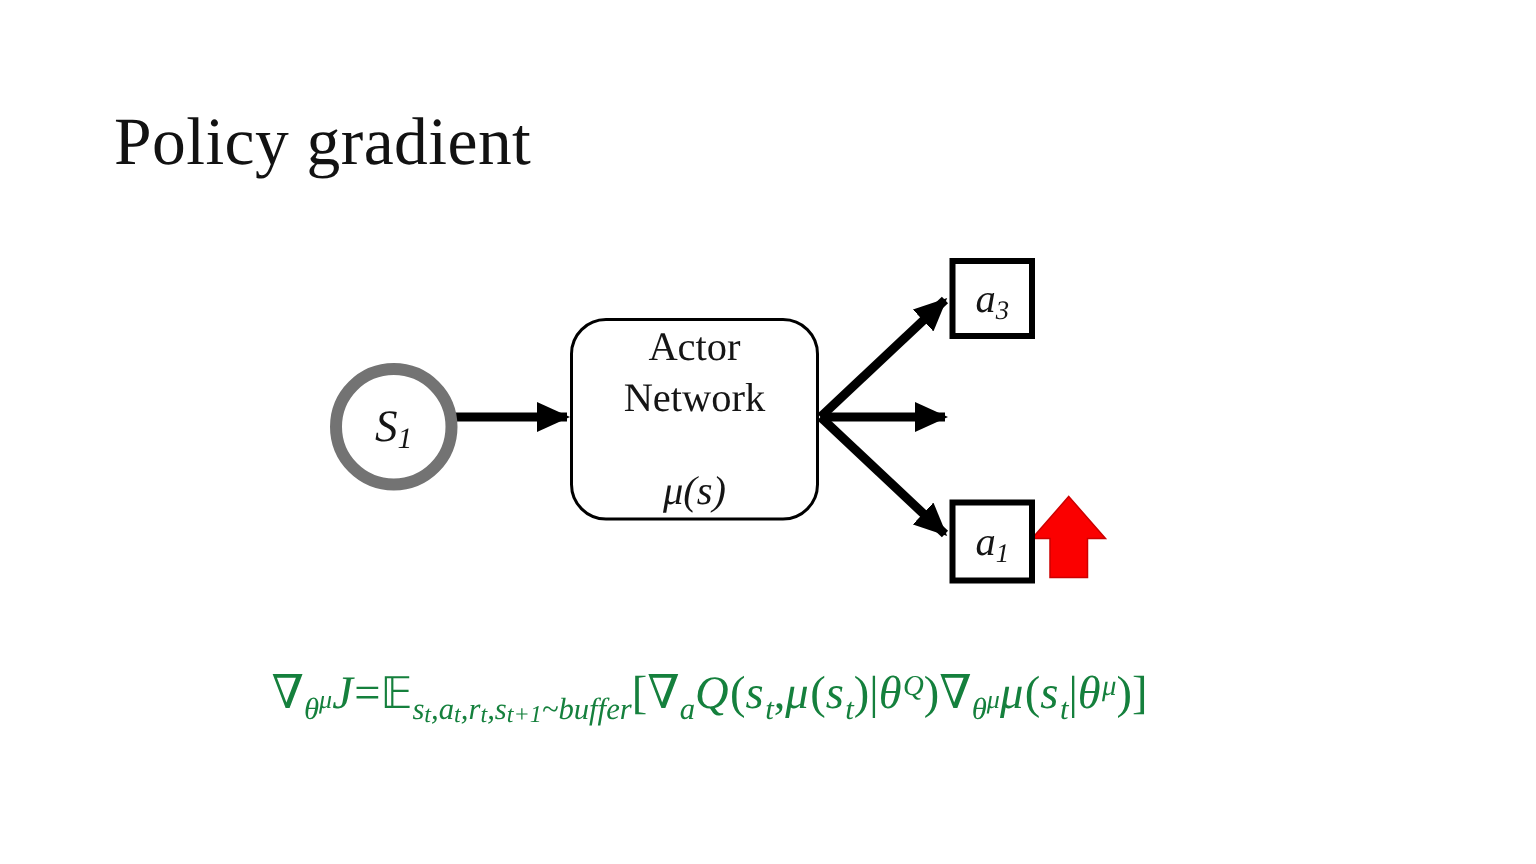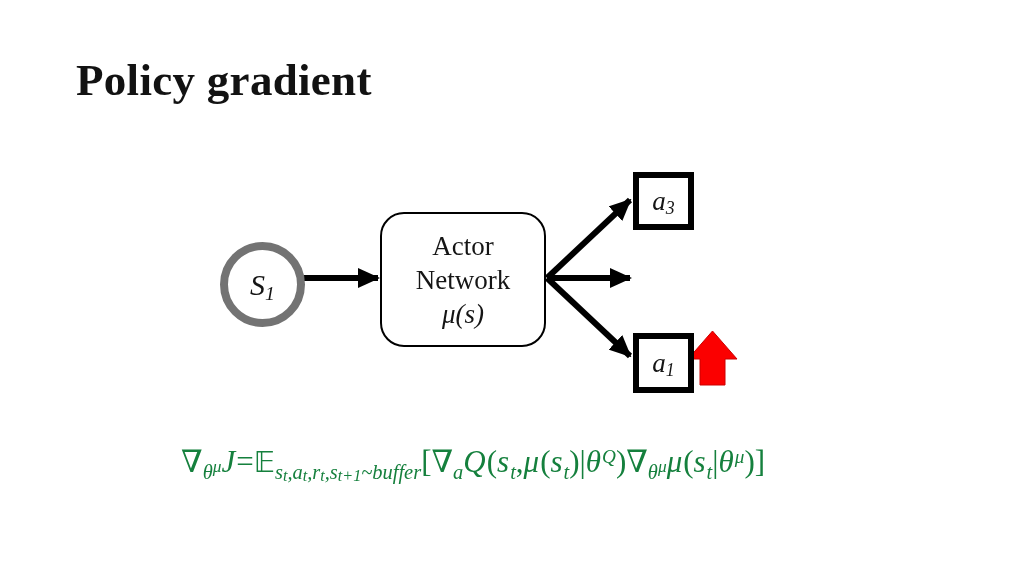--- a/index.html
+++ b/index.html
@@ -8,23 +8,23 @@
     background: #ffffff;
     position: relative;
     overflow: hidden;
     font-family: "Liberation Serif", "DejaVu Serif", serif;
     color: #151515;
   }
   .slide { position: absolute; inset: 0; background: #ffffff; }
 
   
   .title {
-    position: absolute; left: 76px; top: 54px;
+    position: absolute; left: 76px; top: 68px;
     margin: 0;
-    font-size: 45px; font-weight: 700;
+    font-size: 45px; font-weight: 400;
     letter-spacing: 0.3px;
     color: #121212;
     font-family: "Liberation Serif", "DejaVu Serif", serif;
   }
 
   
   .state-circle {
     position: absolute; left: 220px; top: 242px;
     width: 69px; height: 69px;
     border: 8px solid #737373;
@@ -33,29 +33,29 @@
     font-size: 30px; font-style: italic;
     background: #fff;
   }
   .actor-box {
     position: absolute; left: 380px; top: 212px;
     width: 162px; height: 131px;
     border: 2px solid #000;
     border-radius: 24px;
     background: #fff;
     display: flex; flex-direction: column;
-    align-items: center; justify-content: center;
+    align-items: center; 
     font-size: 27px; line-height: 34px;
     text-align: center;
   }
-  .actor-box .it { font-style: italic; }
+  .actor-box .it { font-style: italic; margin-top: 28px; }
   .action-box {
     position: absolute; left: 633px;
     width: 49px; height: 46px;
-    border: 6px solid #000000;
+    border: 4px solid #000000;
     background: #fff;
     display: flex; align-items: center; justify-content: center;
     font-size: 27px; font-style: italic;
   }
   .action-box.a3 { top: 172px; }
   .action-box.a2 { top: 252px; height: 47px; }
   .action-box.a1 { top: 333px; height: 48px; }
 
   sub.lsub {
     font-size: 66%;

